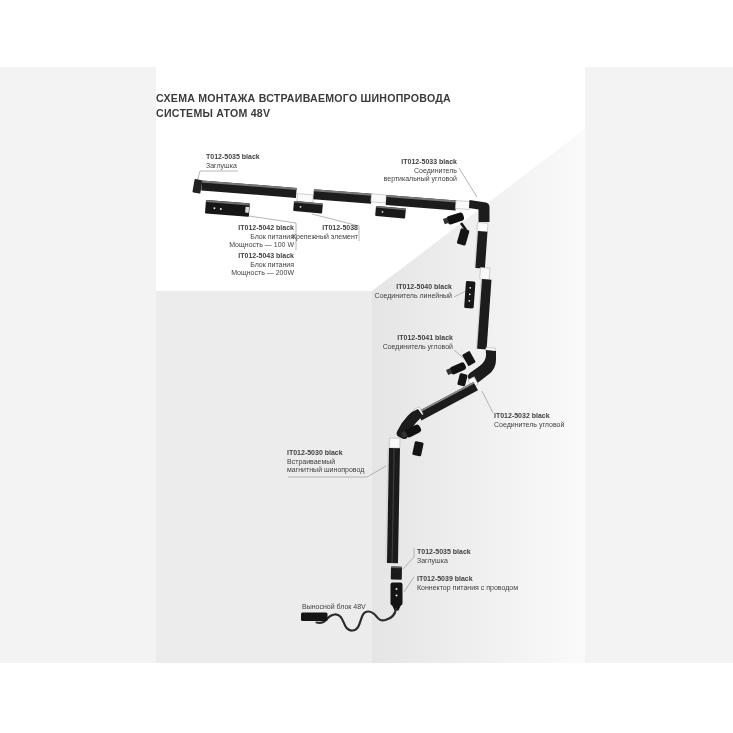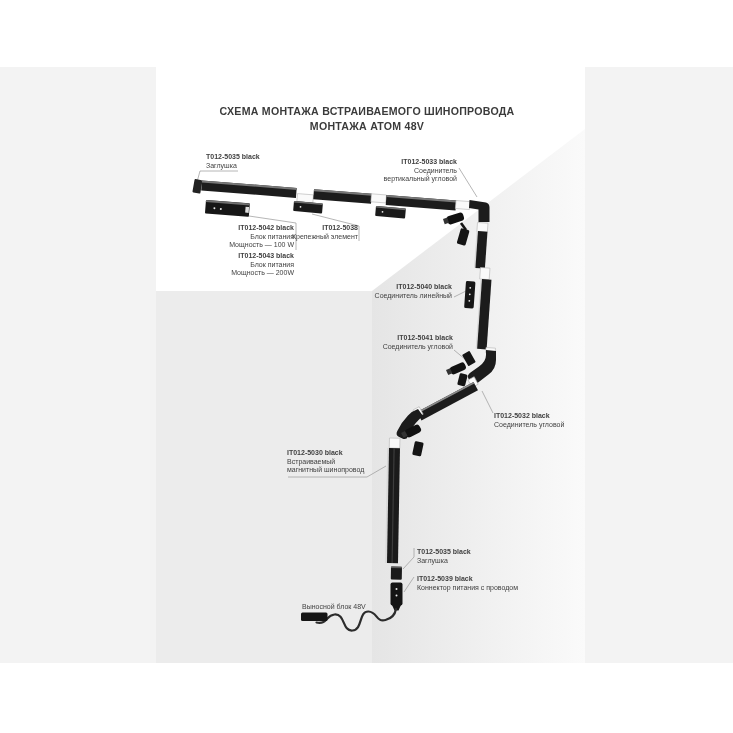--- a/index.html
+++ b/index.html
@@ -2,21 +2,21 @@
 <html><head>
 <meta charset="utf-8">
 <style>
   html,body{margin:0;padding:0;background:#ffffff;}
   .stage{
     position:relative;width:733px;height:733px;background:#ffffff;overflow:hidden;
     font-family:"Liberation Sans","DejaVu Sans",sans-serif;
   }
   .stage svg{position:absolute;left:0;top:0;}
   .title{
-    position:absolute;left:156px;top:104px;width:422px;text-align:center;
+    position:absolute;left:156px;top:91px;width:422px;text-align:left;
     font-size:10.6px;font-weight:600;color:#3b3b3b;letter-spacing:.25px;line-height:14.5px;
   }
   .lbl{
     position:absolute;font-size:7px;line-height:8.7px;color:#3f3f3f;white-space:nowrap;
   }
   .lbl div{white-space:nowrap;}
   .lbl .code{font-weight:bold;}
   .lbl.right{text-align:right;}
 </style>
 </head>
@@ -165,21 +165,21 @@
       <path d="M392,605 L401,605 L398.5,610.5 L394.5,610.5 Z" fill="#141414"></path>
     </g>
 
     <path d="M396,609 C395,615 391.5,618.5 385.5,620 C376,622.5 377.5,612 368.5,611.5 C358.5,611 363,629.5 352.5,630.5 C342,631.5 345.5,613.5 334.5,614.5 C325.5,615.3 328,624.5 316.5,622.5" fill="none" stroke="#2c2c2c" stroke-width="2.2" stroke-linecap="round"></path>
 
     <rect x="301" y="612.5" width="26.5" height="8.5" rx="1.5" fill="#151515"></rect>
   </svg>
 
   <div class="title">
     <div>СХЕМА МОНТАЖА ВСТРАИВАЕМОГО ШИНОПРОВОДА</div>
-    <div>МОНТАЖА ATOM 48V</div>
+    <div>СИСТЕМЫ ATOM 48V</div>
   </div>
 
   <div class="lbl" style="left:206px;top:153px;">
     <div class="code">T012-5035 black</div>
     <div>Заглушка</div>
   </div>
 
   <div class="lbl right" style="right:276px;top:158px;">
     <div class="code">IT012-5033 black</div>
     <div>Соединитель</div>

